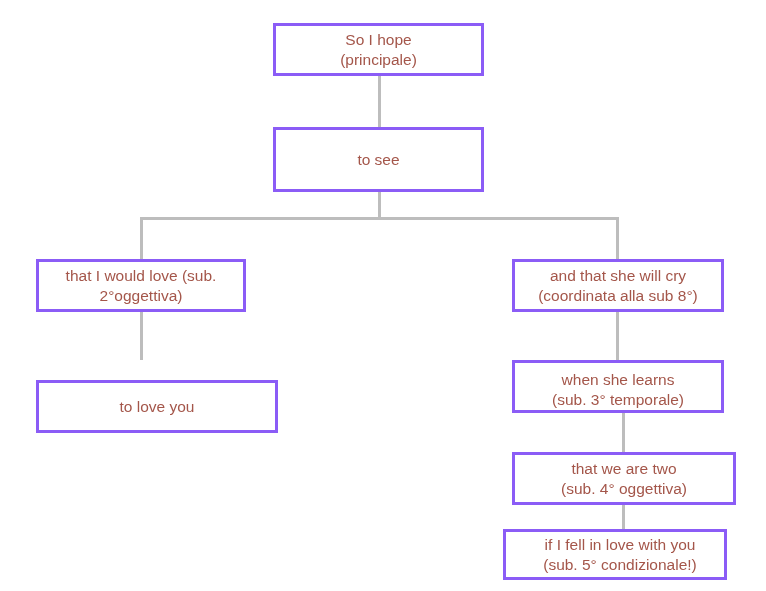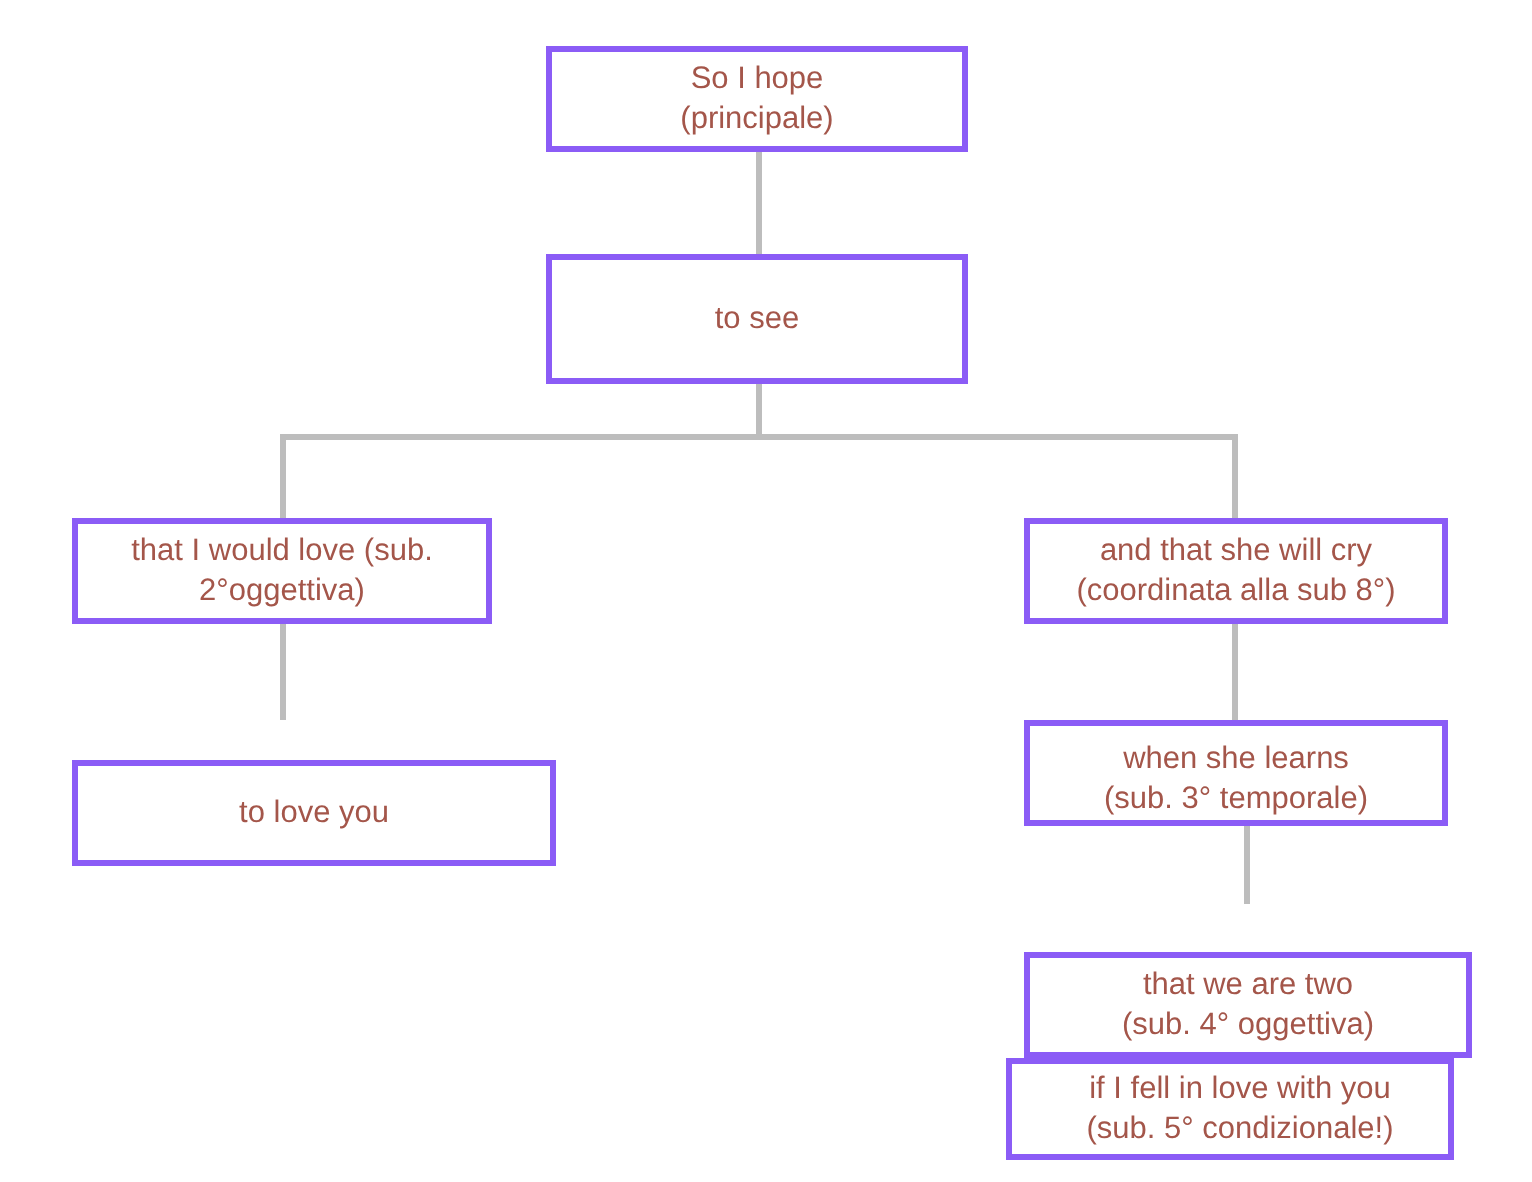--- a/index.html
+++ b/index.html
@@ -44,21 +44,21 @@
     white-space: nowrap;
   }
 
   
   #n-principale   { left: 273px; top: 23px;  width: 211px; height: 53px; }
   #n-tosee        { left: 273px; top: 127px; width: 211px; height: 65px; }
   #n-wouldlove    { left: 36px;  top: 259px; width: 210px; height: 53px; }
   #n-loveyou      { left: 36px;  top: 360px; width: 242px; height: 53px; margin-top: 20px; }
   #n-shewillcry   { left: 512px; top: 259px; width: 212px; height: 53px; }
   #n-shelearns    { left: 512px; top: 360px; width: 212px; height: 53px; justify-content: flex-end; }
-  #n-wearetwo     { left: 512px; top: 476px; width: 224px; height: 53px; }
+  #n-wearetwo     { left: 512px; top: 452px; width: 224px; height: 53px; }
   #n-fellinlove   { left: 503px; top: 529px; width: 224px; height: 51px; padding-left: 10px; }
 </style>
 </head>
 <body>
 
 <div id="canvas">
 
   <svg class="connector-layer" viewBox="0 0 766 591" width="766" height="591" aria-hidden="true">
 
     <line x1="379.5" y1="76" x2="379.5" y2="127" stroke="#bdbdbd" stroke-width="3"></line>

